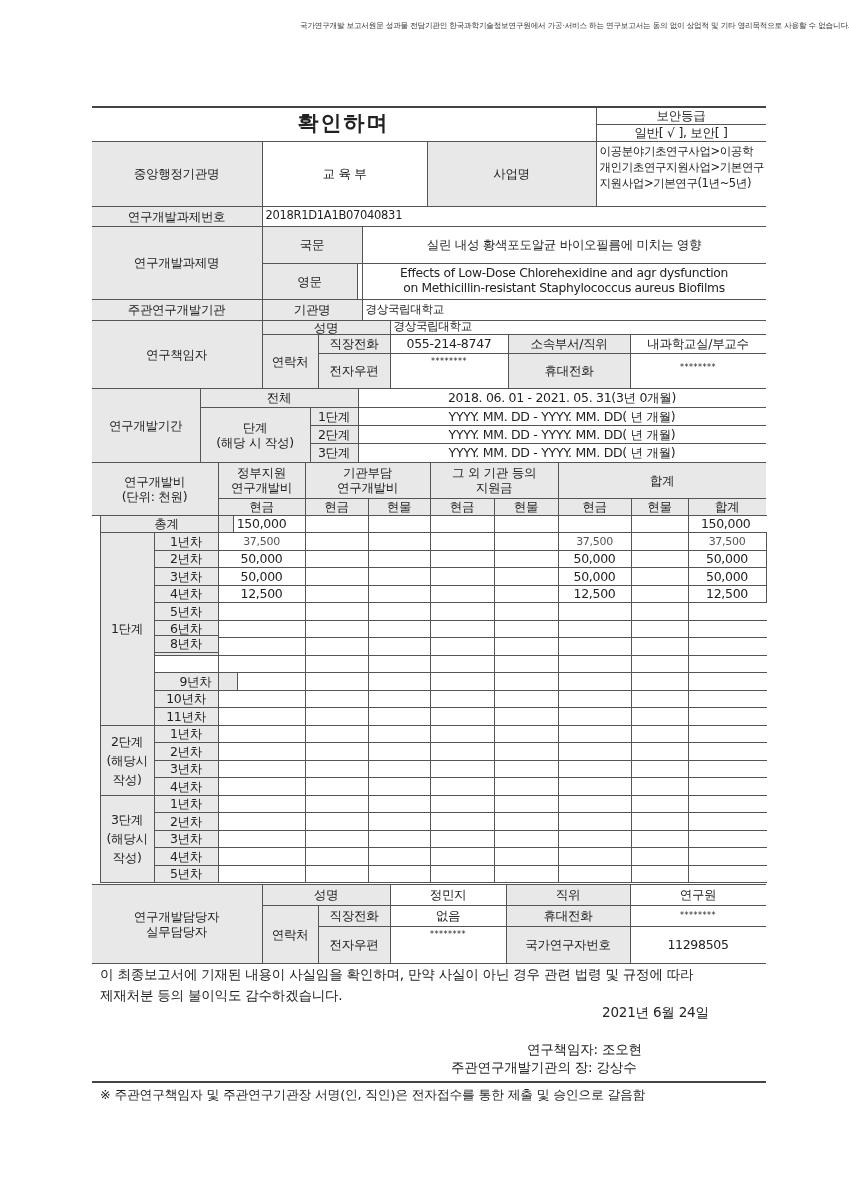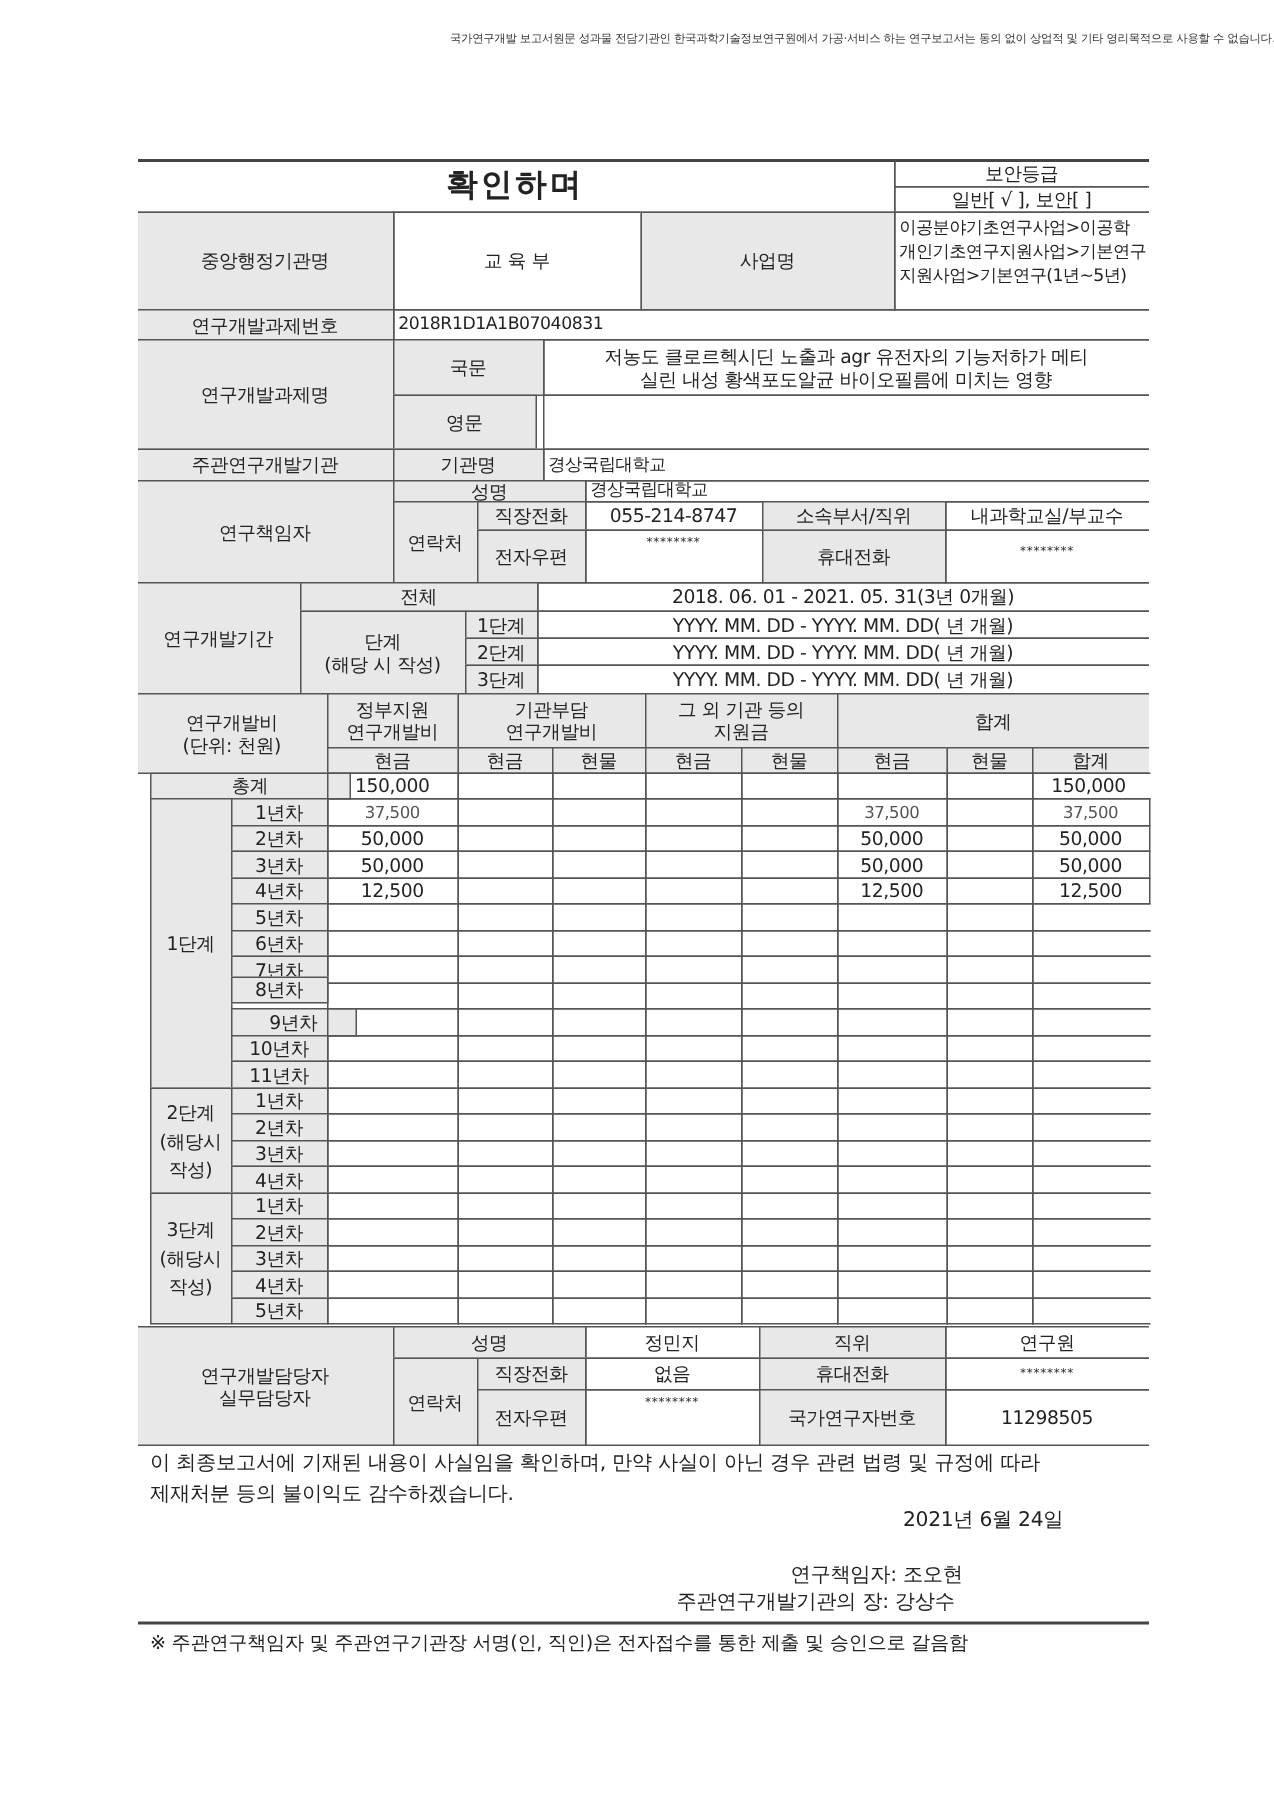--- a/index.html
+++ b/index.html
@@ -37,25 +37,26 @@
   <div class="c" style="left:262px;top:141px;width:166px;height:66px;">교 육 부</div>
   <div class="c g" style="left:427px;top:141px;width:170px;height:66px;">사업명</div>
   <div class="c l top wrap" style="left:596px;top:141px;width:170px;height:66px;border-right:none;font-size:11.5px;line-height:16px;padding-top:1px;letter-spacing:-0.4px;">이공분야기초연구사업&gt;이공학 개인기초연구지원사업&gt;기본연구지원사업&gt;기본연구(1년~5년)</div>
 
   <div class="c g" style="left:92px;top:206px;width:171px;height:21px;border-left:none;">연구개발과제번호</div>
   <div class="c l" style="left:262px;top:206px;width:504px;height:21px;border-right:none;font-size:11.5px;">2018R1D1A1B07040831</div>
 
   <div class="c g" style="left:92px;top:226px;width:171px;height:74px;border-left:none;">연구개발과제명</div>
   <div class="c g" style="left:262px;top:226px;width:101px;height:38px;">국문</div>
   <div class="c" style="left:362px;top:226px;width:404px;height:38px;border-right:none;flex-direction:column;">
-    <span>저농도 클로르헥시딘 노출과 agr 유전자의 기능저하가 메티</span>
     <span>실린 내성 황색포도알균 바이오필름에 미치는 영향</span>
   </div>
   <div class="c g" style="left:262px;top:263px;width:96px;height:37px;">영문</div>
   <div class="c" style="left:362px;top:263px;width:404px;height:37px;border-right:none;flex-direction:column;font-size:12.3px;">
+    <span>Effects of Low-Dose Chlorehexidine and agr dysfunction</span>
+    <span>on Methicillin-resistant Staphylococcus aureus Biofilms</span>
   </div>
 
   <div class="c g" style="left:92px;top:299px;width:171px;height:22px;border-left:none;">주관연구개발기관</div>
   <div class="c g" style="left:262px;top:299px;width:101px;height:22px;">기관명</div>
   <div class="c l" style="left:362px;top:299px;width:404px;height:22px;border-right:none;font-size:11.5px;">경상국립대학교</div>
 
   <div class="c g" style="left:92px;top:320px;width:171px;height:69px;border-left:none;">연구책임자</div>
   <div class="c g" style="left:262px;top:320px;width:129px;height:15px;">성명</div>
   <div class="c l" style="left:390px;top:320px;width:376px;height:15px;border-right:none;font-size:11.5px;">경상국립대학교</div>
   <div class="c g" style="left:262px;top:334px;width:57px;height:55px;">연락처</div>
@@ -186,21 +187,21 @@
       <div class="c " style="left: 688px; top: 620px; width: 79px; height: 18.5px; justify-content: center; border-right: none;"></div>
       <div class="c g" style="left: 154px; top: 637.5px; width: 65px; height: 18.5px;">7년차</div>
       <div class="c " style="left: 218px; top: 637.5px; width: 88px; height: 18.5px; justify-content: center;"></div>
       <div class="c " style="left: 305px; top: 637.5px; width: 64px; height: 18.5px; justify-content: center;"></div>
       <div class="c " style="left: 368px; top: 637.5px; width: 63px; height: 18.5px; justify-content: center;"></div>
       <div class="c " style="left: 430px; top: 637.5px; width: 65px; height: 18.5px; justify-content: center;"></div>
       <div class="c " style="left: 494px; top: 637.5px; width: 65px; height: 18.5px; justify-content: center;"></div>
       <div class="c " style="left: 558px; top: 637.5px; width: 74px; height: 18.5px; justify-content: center;"></div>
       <div class="c " style="left: 631px; top: 637.5px; width: 58px; height: 18.5px; justify-content: center;"></div>
       <div class="c " style="left: 688px; top: 637.5px; width: 79px; height: 18.5px; justify-content: center; border-right: none;"></div>
-      <div class="c g" style="left: 154px; top: 651px; width: 65px; height: 18.5px;">8년차</div>
+      <div class="c g" style="left: 154px; top: 635px; width: 65px; height: 18.5px;">8년차</div>
       <div class="c " style="left: 218px; top: 655px; width: 88px; height: 18.5px; justify-content: center;"></div>
       <div class="c " style="left: 305px; top: 655px; width: 64px; height: 18.5px; justify-content: center;"></div>
       <div class="c " style="left: 368px; top: 655px; width: 63px; height: 18.5px; justify-content: center;"></div>
       <div class="c " style="left: 430px; top: 655px; width: 65px; height: 18.5px; justify-content: center;"></div>
       <div class="c " style="left: 494px; top: 655px; width: 65px; height: 18.5px; justify-content: center;"></div>
       <div class="c " style="left: 558px; top: 655px; width: 74px; height: 18.5px; justify-content: center;"></div>
       <div class="c " style="left: 631px; top: 655px; width: 58px; height: 18.5px; justify-content: center;"></div>
       <div class="c " style="left: 688px; top: 655px; width: 79px; height: 18.5px; justify-content: center; border-right: none;"></div>
       <div class="c g" style="left: 154px; top: 672.5px; width: 84px; height: 18.5px;">9년차</div>
       <div class="c " style="left: 218px; top: 672.5px; width: 88px; height: 18.5px; justify-content: center;"></div>

